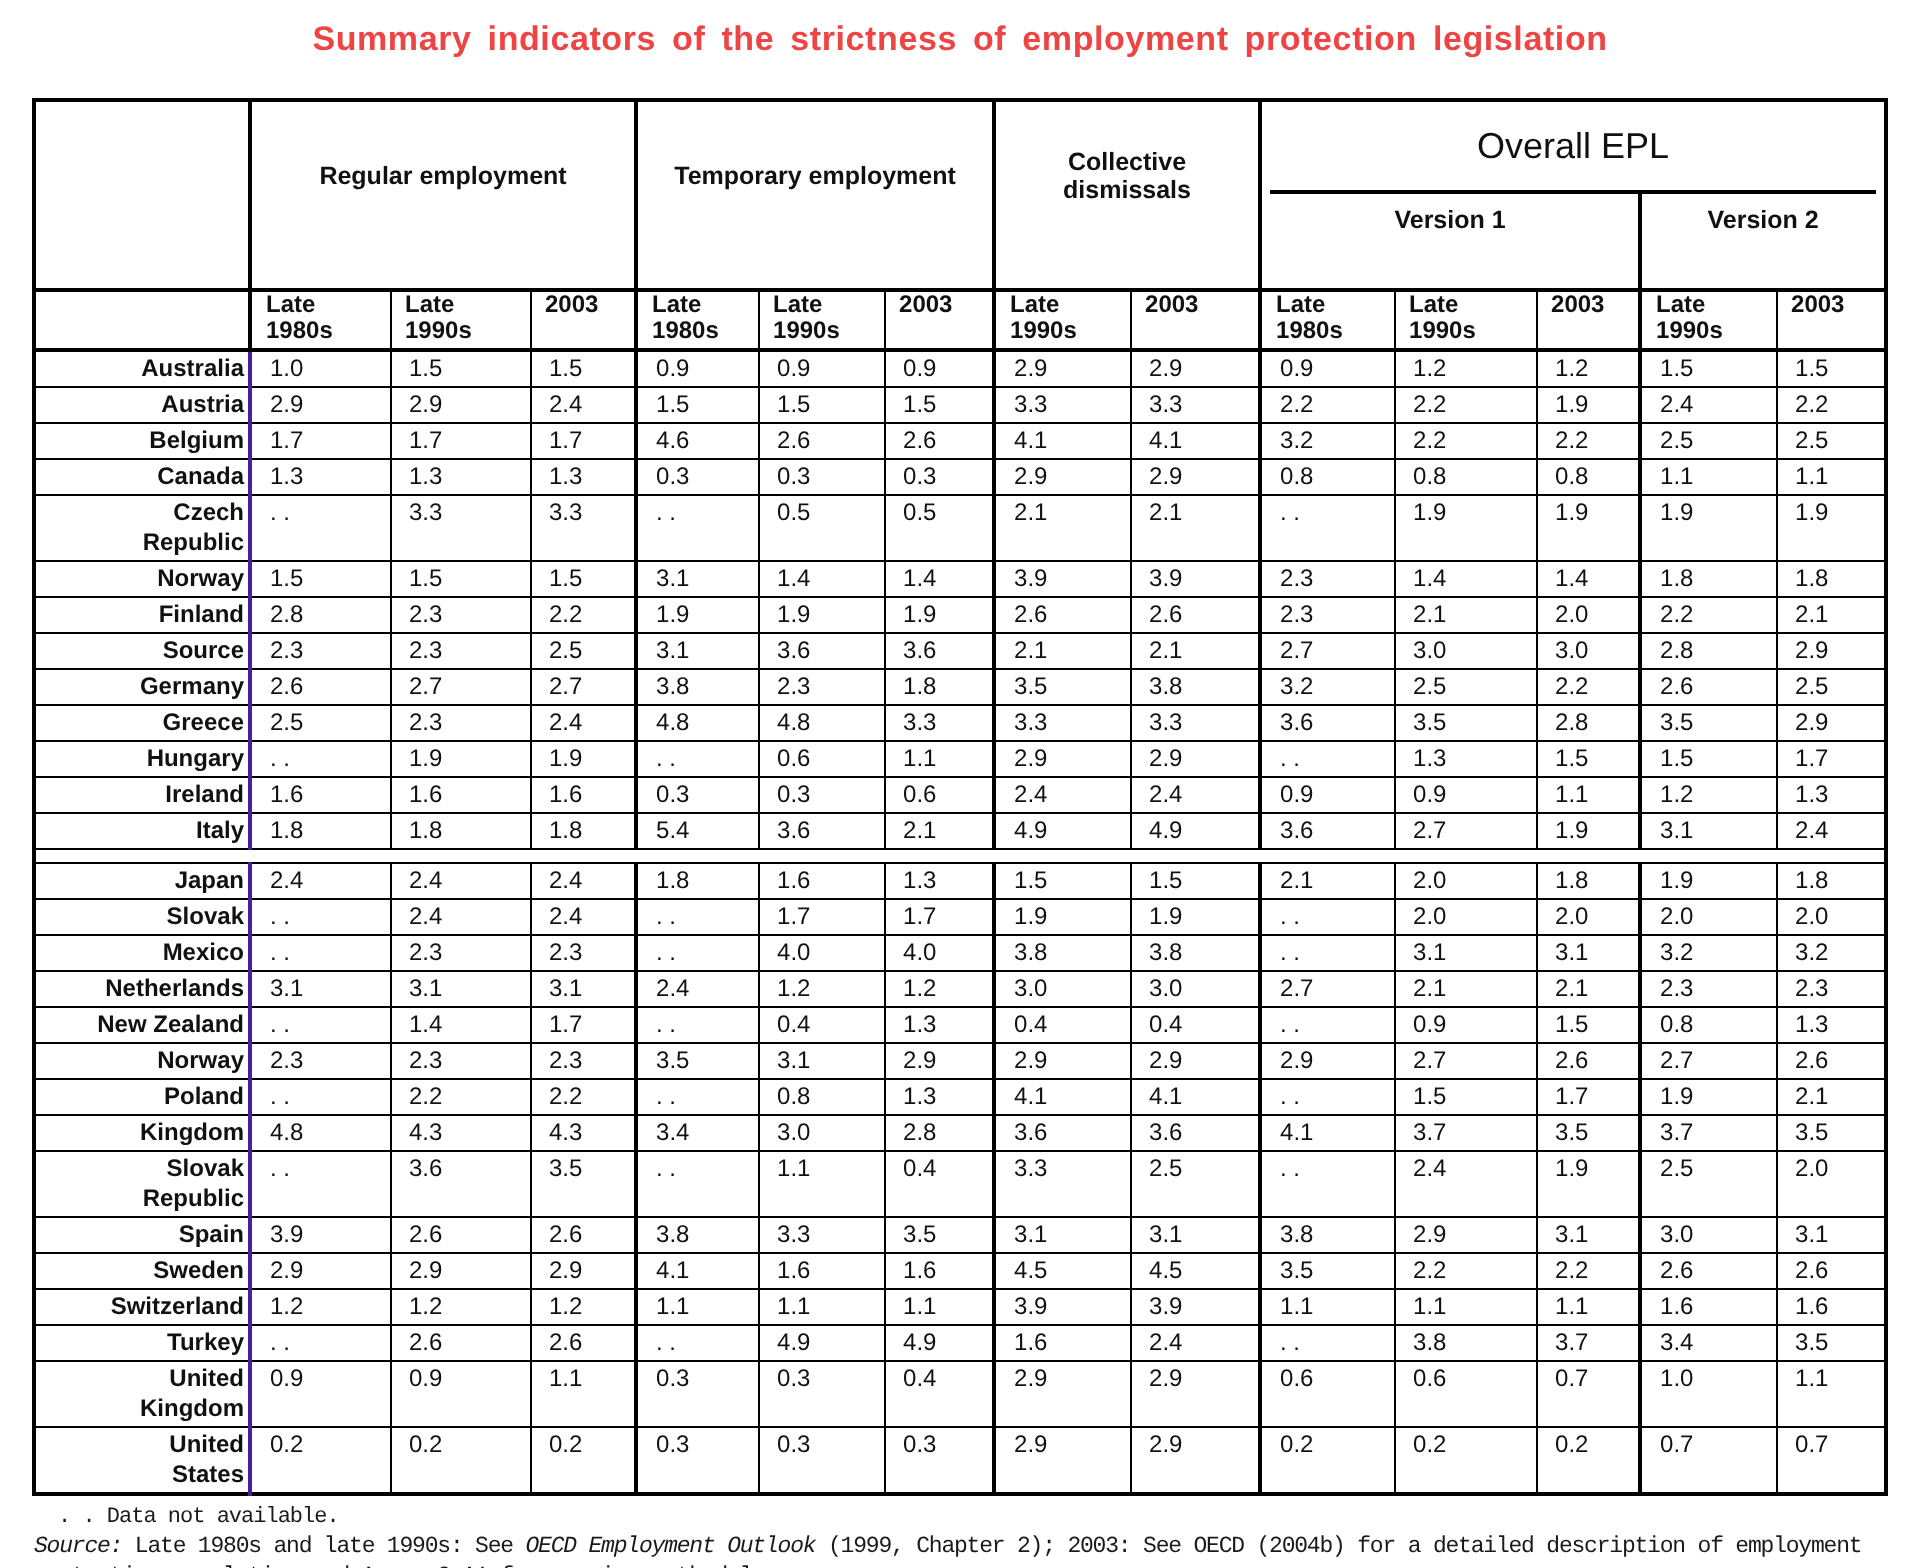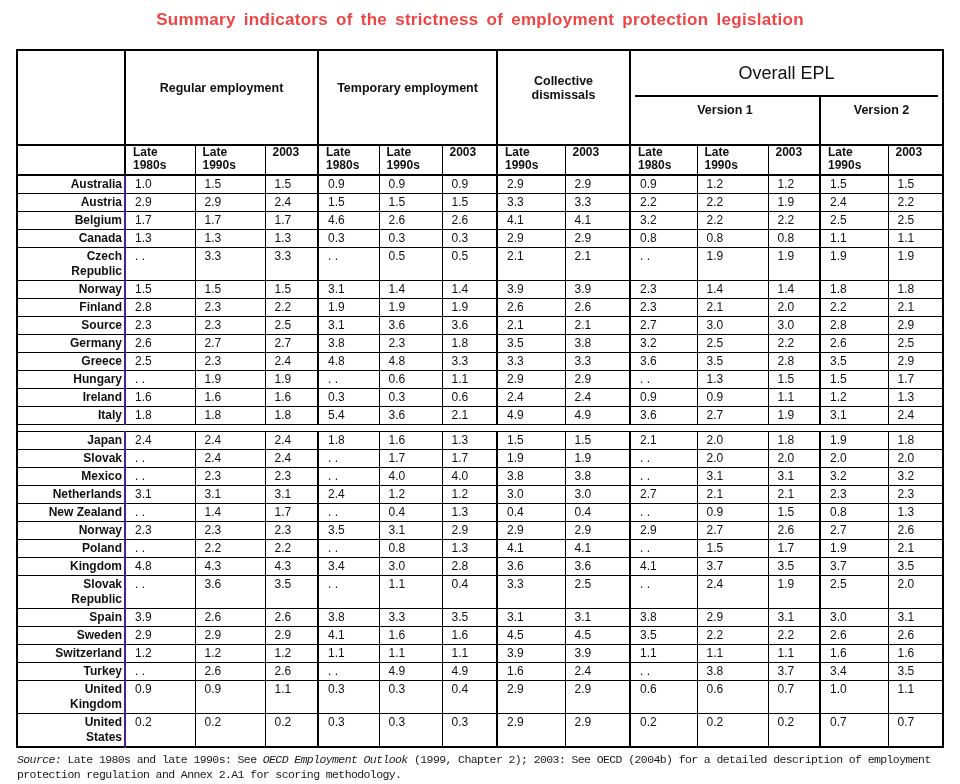--- a/index.html
+++ b/index.html
@@ -634,15 +634,16 @@
           <td>0.2</td>
           <td>0.2</td>
           <td class="gend">0.2</td>
           <td>0.7</td>
           <td>0.7</td>
         </tr>
       </tbody>
   </table>
 
   <div class="footnotes">
+    <div class="fn-na">. . Data not available.</div>
     <div class="fn-src"><span class="it">Source:</span><span> Late 1980s and late 1990s: See </span><span class="it">OECD Employment Outlook</span><span> (1999, Chapter 2); 2003: See OECD (2004b) for a detailed description of employment protection regulation and Annex 2.A1 for scoring methodology.</span></div>
   </div>
 </div>
 
 </body></html>

